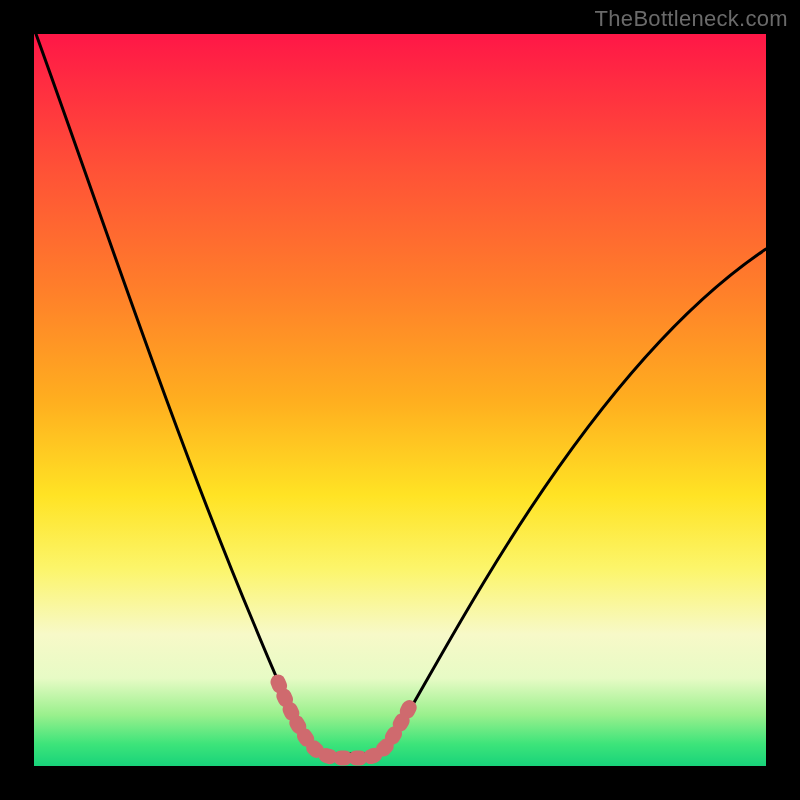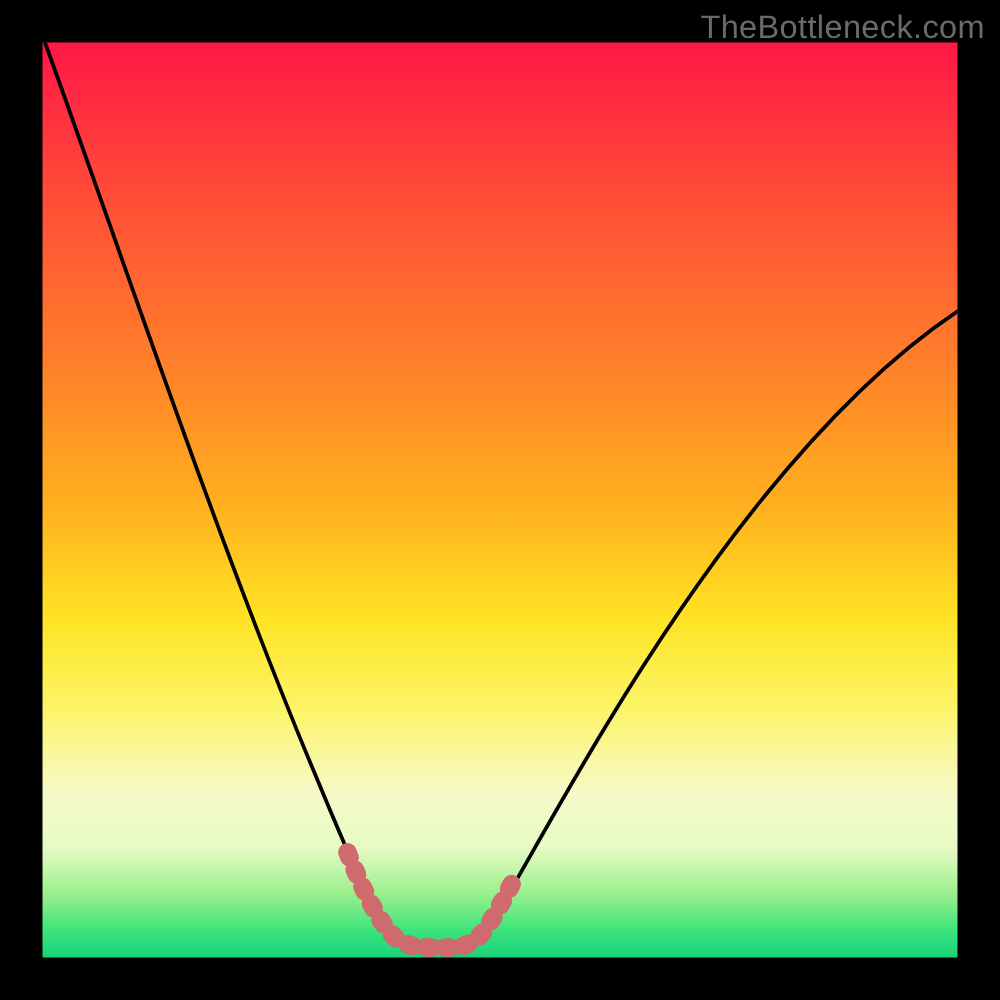--- a/index.html
+++ b/index.html
@@ -38,21 +38,21 @@
       #9af08d 93%,
       #3de47a 97%,
       #18d37a 100%
     );
   }
   .watermark {
     position: absolute;
     top: 6px;
     right: 12px;
     color: #6a6a6a;
-    font-size: 26px;
+    font-size: 22px;
     letter-spacing: 0.3px;
     font-weight: 400;
     user-select: none;
   }
   svg {
     position: absolute;
     left: 0;
     top: 0;
   }
 </style>

